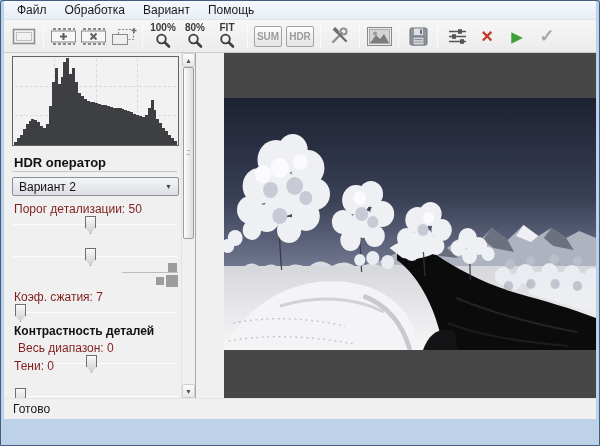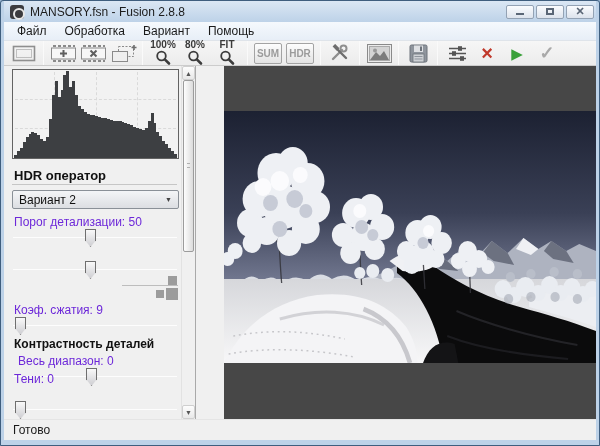--- a/index.html
+++ b/index.html
@@ -17,21 +17,21 @@
             background:linear-gradient(#fbfcfe,#dde3ec); display:flex; align-items:center; justify-content:center;
             color:#5a6676; font-size:10px; line-height:1; }
   .glyph-min{ width:8px; height:2px; background:#5a6676; margin-top:5px;}
   .glyph-max{ width:8px; height:7px; border:2px solid #5a6676; }
   .glyph-close{ font-size:11px; font-weight:bold; }
   
   .app{ background:#f0f0f0; height:418px; display:flex; flex-direction:column; }
   .menubar{ height:19px; background:linear-gradient(#f5f9fd,#e7eef7); display:flex; align-items:center;
             font-size:12px; color:#1a1a1a; padding-left:4px; border-bottom:1px solid #dfe4ea;}
   .menu-item{ padding:1px 9px; }
-  .toolbar{ height:25px; background:linear-gradient(#f6f6f6,#ececec); border-bottom:1px solid #cccccc;
+  .toolbar{ height:33px; background:linear-gradient(#f6f6f6,#ececec); border-bottom:1px solid #cccccc;
             display:flex; align-items:center; padding-left:5px; }
   .tbtn{ height:28px; min-width:28px; display:flex; align-items:center; justify-content:center; margin:0 1px;}
   .tsep{ width:1px; height:24px; background:#c7c7c7; border-right:1px solid #fafafa; margin:0 4px; }
   .zoombtn{ display:flex; flex-direction:column; align-items:center; justify-content:center; min-width:30px; height:30px;}
   .zoomlabel{ font-size:10px; font-weight:bold; color:#3a3a3a; line-height:10px; letter-spacing:0; }
   .flatbtn{ width:28px; height:21px; border:1px solid #a3a3a3; border-radius:2px;
             background:linear-gradient(#fdfdfd,#e3e3e3); color:#9b9b9b; font-size:10px; font-weight:bold;
             display:flex; align-items:center; justify-content:center; margin:0 2px;}
   .xmark{ color:#c0392b; font-size:20px; font-weight:bold; line-height:1; }
   .playmark{ color:#3aa13a; font-size:15px; line-height:1; }
@@ -45,21 +45,21 @@
   .hgrid-v{ position:absolute; top:2px; bottom:2px; width:0; border-left:1px dashed #dadada; }
   .hgrid-h{ position:absolute; left:2px; right:2px; height:0; border-top:1px dashed #dadada; }
   .hbars{ position:absolute; left:1px; right:1px; bottom:0; top:1px; display:flex; align-items:flex-end; }
   .hbar{ flex:1; background:#3d3f42; }
   .sec-heading{ position:absolute; left:10px; font-size:13px; font-weight:bold; color:#111; }
   .rule{ position:absolute; left:8px; right:4px; height:1px; background:#c6c6c6; }
   .combo{ position:absolute; left:8px; top:124px; width:167px; height:19px; border:1px solid #8a9097; border-radius:2px;
           background:linear-gradient(#f4f5f7,#dcdee2); font-size:12px; color:#111;
           display:flex; align-items:center; padding:0 6px; }
   .combo-arrow{ margin-left:auto; font-size:7px; color:#444; }
-  .slabel{ position:absolute; left:10px; font-size:12px; color:#6d28d9; white-space:nowrap; }
+  .slabel{ position:absolute; left:10px; font-size:12px; color:#7f1d1d; white-space:nowrap; }
   .slider{ position:absolute; left:9px; width:164px; height:20px; }
   .strack{ position:absolute; left:0; right:0; top:9px; height:1px; background:#9c9c9c; border-bottom:1px solid #fdfdfd;}
   .sthumb{ position:absolute; top:1px; width:11px; height:18px; background:linear-gradient(#f9f9f9,#cfcfd3);
            border:1px solid #6f6f6f; clip-path:polygon(0 0,100% 0,100% 62%,50% 100%,0 62%); }
   .dsw-line{ position:absolute; height:1px; background:#fdfdfd; border-top:1px solid #bdbdbd; }
   .dsw-sq{ position:absolute; background:#9c9c9c; }
   
   .scrollbar{ position:absolute; right:0; top:0; bottom:0; width:14px; background:#f0f0f0; border-left:1px solid #e2e2e2;}
   .sb-arrow{ position:absolute; left:0; right:0; height:14px; display:flex; align-items:center; justify-content:center;
              font-size:7px; color:#555; background:linear-gradient(#fdfdfd,#e8e8e8); border:1px solid #cfcfcf; border-radius:2px;}
@@ -71,35 +71,20 @@
   .image-area{ flex:1; background:#474747; overflow:hidden; }
   .photo{ display:block; margin-top:45px; width:100%; height:252px; }
   
   .statusbar{ height:21px; background:#f0f0f0; border-top:1px solid #e5e5e5; display:flex; align-items:center;
               font-size:12px; color:#1a1a1a; padding-left:9px; }
 </style>
 </head>
 <body>
 
 <div class="window">
-  <div class="titlebar">
-    <div class="app-icon"></div>
-    <span>MANSORY.fsn - Fusion 2.8.8</span>
-    <div class="win-controls">
-      <div class="win-btn">
-          <div class="glyph-min"></div>
-        </div>
-      <div class="win-btn">
-          <div class="glyph-max"></div>
-        </div>
-      <div class="win-btn">
-          <span class="glyph-close">✕</span>
-        </div>
-    </div>
-  </div>
 
   <div class="app">
     <div class="menubar">
       <span class="menu-item">Файл</span>
       <span class="menu-item">Обработка</span>
       <span class="menu-item">Вариант</span>
       <span class="menu-item">Помощь</span>
     </div>
 
     <div class="toolbar">
@@ -312,21 +297,21 @@
           <div class="slider" style="top:194px">
             <div class="strack"></div>
             <div class="sthumb" style="left: 72px;"></div>
           </div>
 
           <div class="dsw-line" style="left:118px; top:219px; width:56px;"></div>
           <div class="dsw-sq" style="left:164px; top:210px; width:9px; height:9px;"></div>
           <div class="dsw-sq" style="left:162px; top:222px; width:12px; height:12px;"></div>
           <div class="dsw-sq" style="left:152px; top:224px; width:8px; height:8px;"></div>
 
-          <div class="slabel" style="top:237px">Коэф. сжатия: 9</div>
+          <div class="slabel" style="top:237px">Коэф. сжатия: 7</div>
           <div class="slider" style="top:250px">
             <div class="strack"></div>
             <div class="sthumb" style="left: 2px;"></div>
           </div>
 
           <div class="sec-heading" style="top:271px; font-size:12px;">Контрастность деталей</div>
 
           <div class="slabel" style="top:288px; left:14px;">Весь диапазон: 0</div>
           <div class="slider" style="top:301px">
             <div class="strack"></div>

